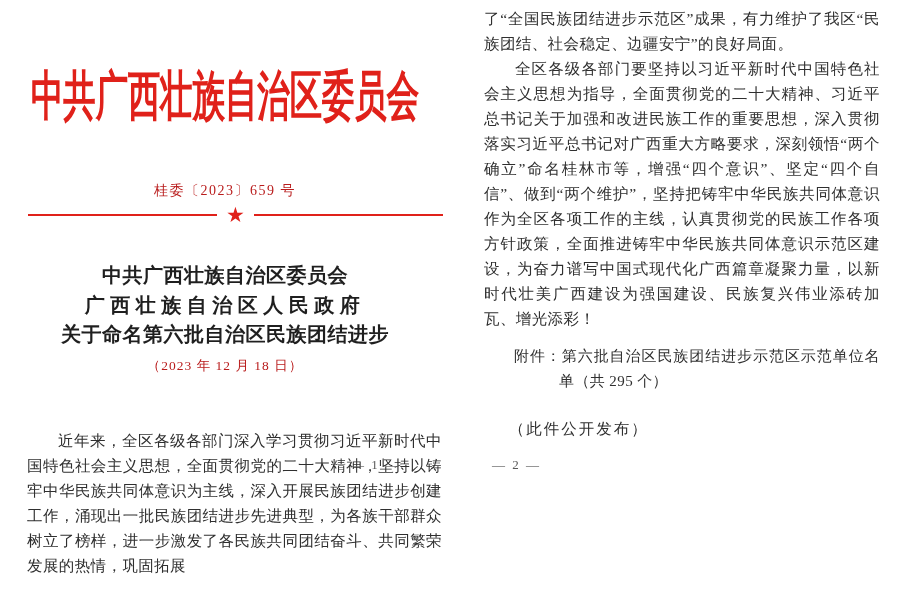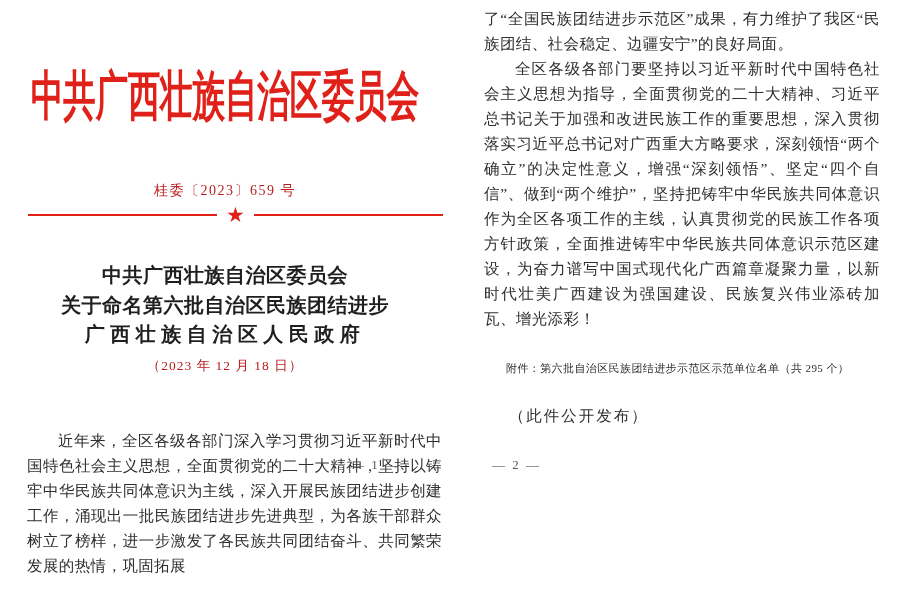--- a/index.html
+++ b/index.html
@@ -82,24 +82,24 @@
   .indent { text-indent: 2em; }
   .p1-body {
     position: absolute; top: 428px; left: 27px; right: 8px;
   }
 
   
   .p2-content {
     position: absolute; top: 6px; left: 34px; right: 20px;
   }
   .attachment {
-    margin-top: 25px;
+    margin-top: 13px;
     padding-left: 5em;
     text-indent: -3em;
-    font-size: 11px; line-height: 25px;
+    font-size: 15px; line-height: 25px;
     color: #2f2f2f; letter-spacing: 0.4px;
     text-align: justify;
   }
   .publish-note {
     margin-top: 22px;
     padding-left: 1.6em;
     font-size: 15.5px; line-height: 25px;
     color: #2f2f2f; letter-spacing: 2px;
   }
 
@@ -126,35 +126,35 @@
     <div class="doc-number">桂委〔2023〕659 号</div>
 
     <div class="divider">
       <span class="line"></span>
       <span class="star">★</span>
       <span class="line"></span>
     </div>
 
     <div class="doc-title">
       <div class="t-line">中共广西壮族自治区委员会</div>
+      <div class="t-line spaced">广西壮族自治区人民政府</div>
       <div class="t-line">关于命名第六批自治区民族团结进步</div>
-      <div class="t-line spaced">广西壮族自治区人民政府</div>
       <div class="doc-date">（2023 年 12 月 18 日）</div>
     </div>
 
     <p class="body indent p1-body">近年来，全区各级各部门深入学习贯彻习近平新时代中国特色社会主义思想，全面贯彻党的二十大精神，坚持以铸牢中华民族共同体意识为主线，深入开展民族团结进步创建工作，涌现出一批民族团结进步先进典型，为各族干部群众树立了榜样，进一步激发了各民族共同团结奋斗、共同繁荣发展的热情，巩固拓展</p>
 
     <div class="page-num pn-right">— 1 —</div>
   </section>
 
   <section class="page page-right">
 
     <div class="p2-content">
       <p class="body">了“全国民族团结进步示范区”成果，有力维护了我区“民族团结、社会稳定、边疆安宁”的良好局面。</p>
-      <p class="body indent">全区各级各部门要坚持以习近平新时代中国特色社会主义思想为指导，全面贯彻党的二十大精神、习近平总书记关于加强和改进民族工作的重要思想，深入贯彻落实习近平总书记对广西重大方略要求，深刻领悟“两个确立”的决定性意义，增强“深刻领悟”、坚定“四个自信”、做到“两个维护”，坚持把铸牢中华民族共同体意识作为全区各项工作的主线，认真贯彻党的民族工作各项方针政策，全面推进铸牢中华民族共同体意识示范区建设，为奋力谱写中国式现代化广西篇章凝聚力量，以新时代壮美广西建设为强国建设、民族复兴伟业添砖加瓦、增光添彩！</p>
+      <p class="body indent">全区各级各部门要坚持以习近平新时代中国特色社会主义思想为指导，全面贯彻党的二十大精神、习近平总书记关于加强和改进民族工作的重要思想，深入贯彻落实习近平总书记对广西重大方略要求，深刻领悟“两个确立”命名桂林市等，增强“四个意识”、坚定“四个自信”、做到“两个维护”，坚持把铸牢中华民族共同体意识作为全区各项工作的主线，认真贯彻党的民族工作各项方针政策，全面推进铸牢中华民族共同体意识示范区建设，为奋力谱写中国式现代化广西篇章凝聚力量，以新时代壮美广西建设为强国建设、民族复兴伟业添砖加瓦、增光添彩！</p>
 
       <div class="attachment">附件：第六批自治区民族团结进步示范区示范单位名单（共 295 个）</div>
 
       <div class="publish-note">（此件公开发布）</div>
     </div>
 
     <div class="page-num pn-left">— 2 —</div>
   </section>
 
 </div>

